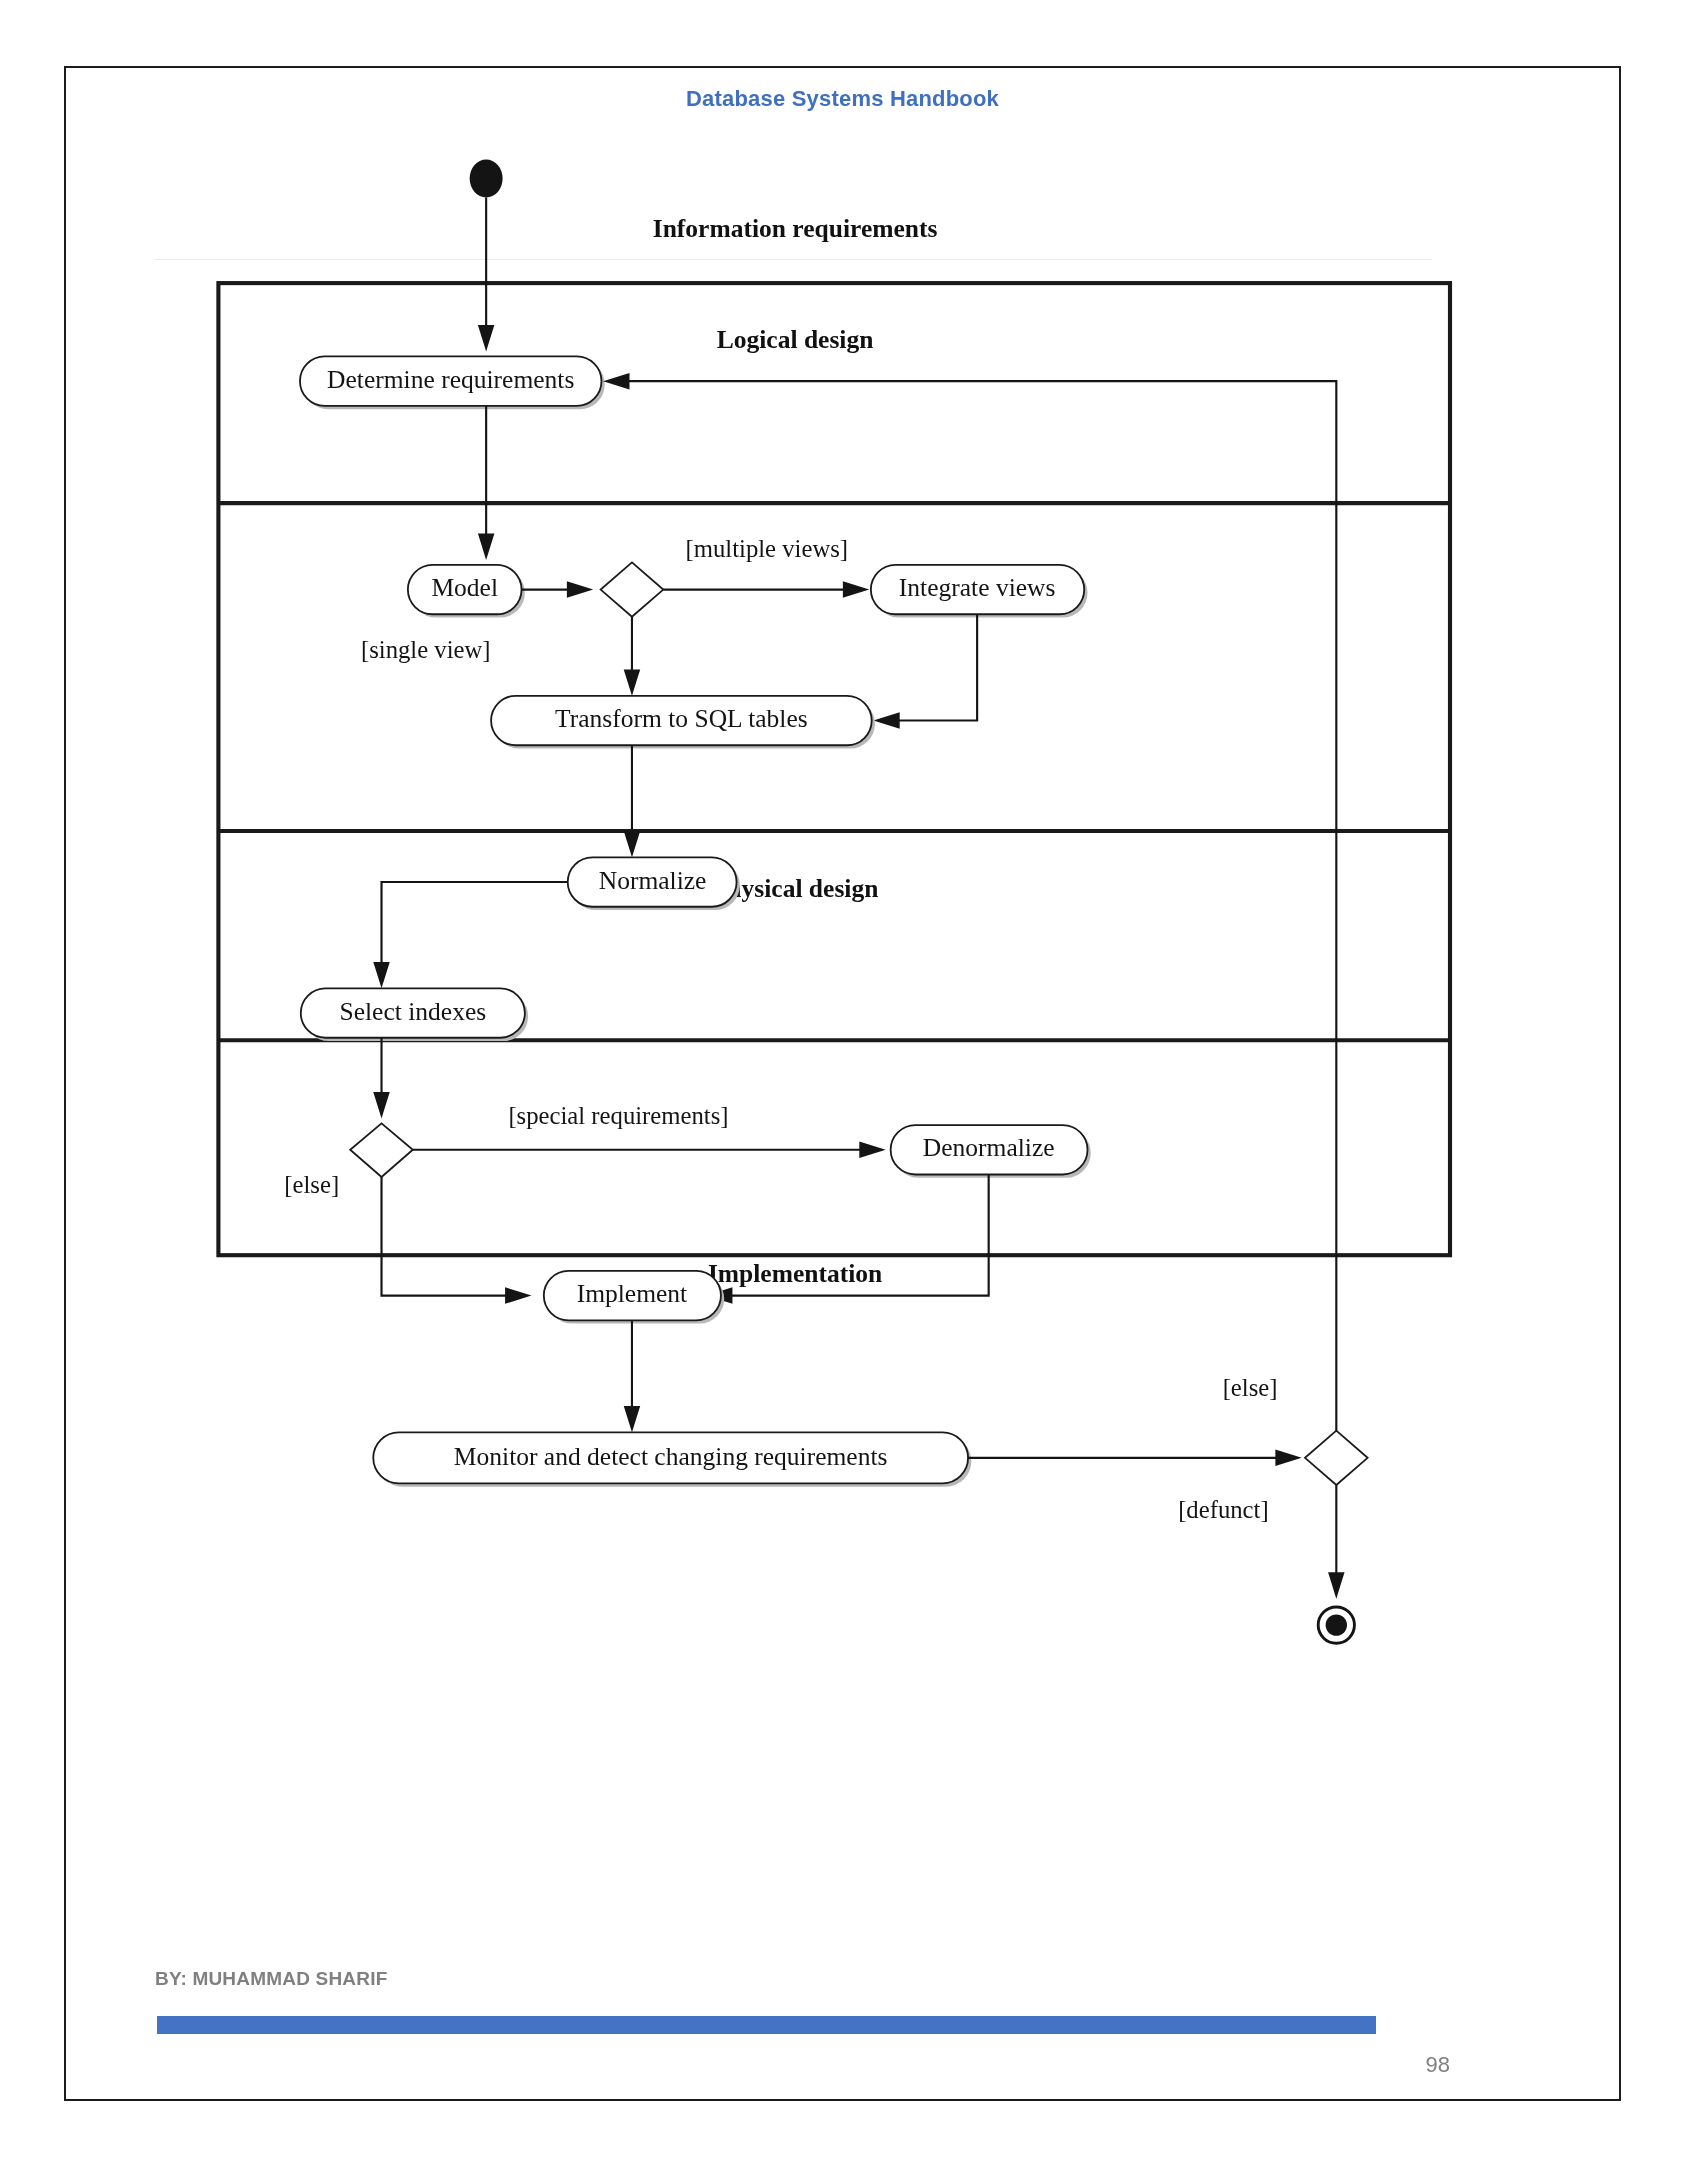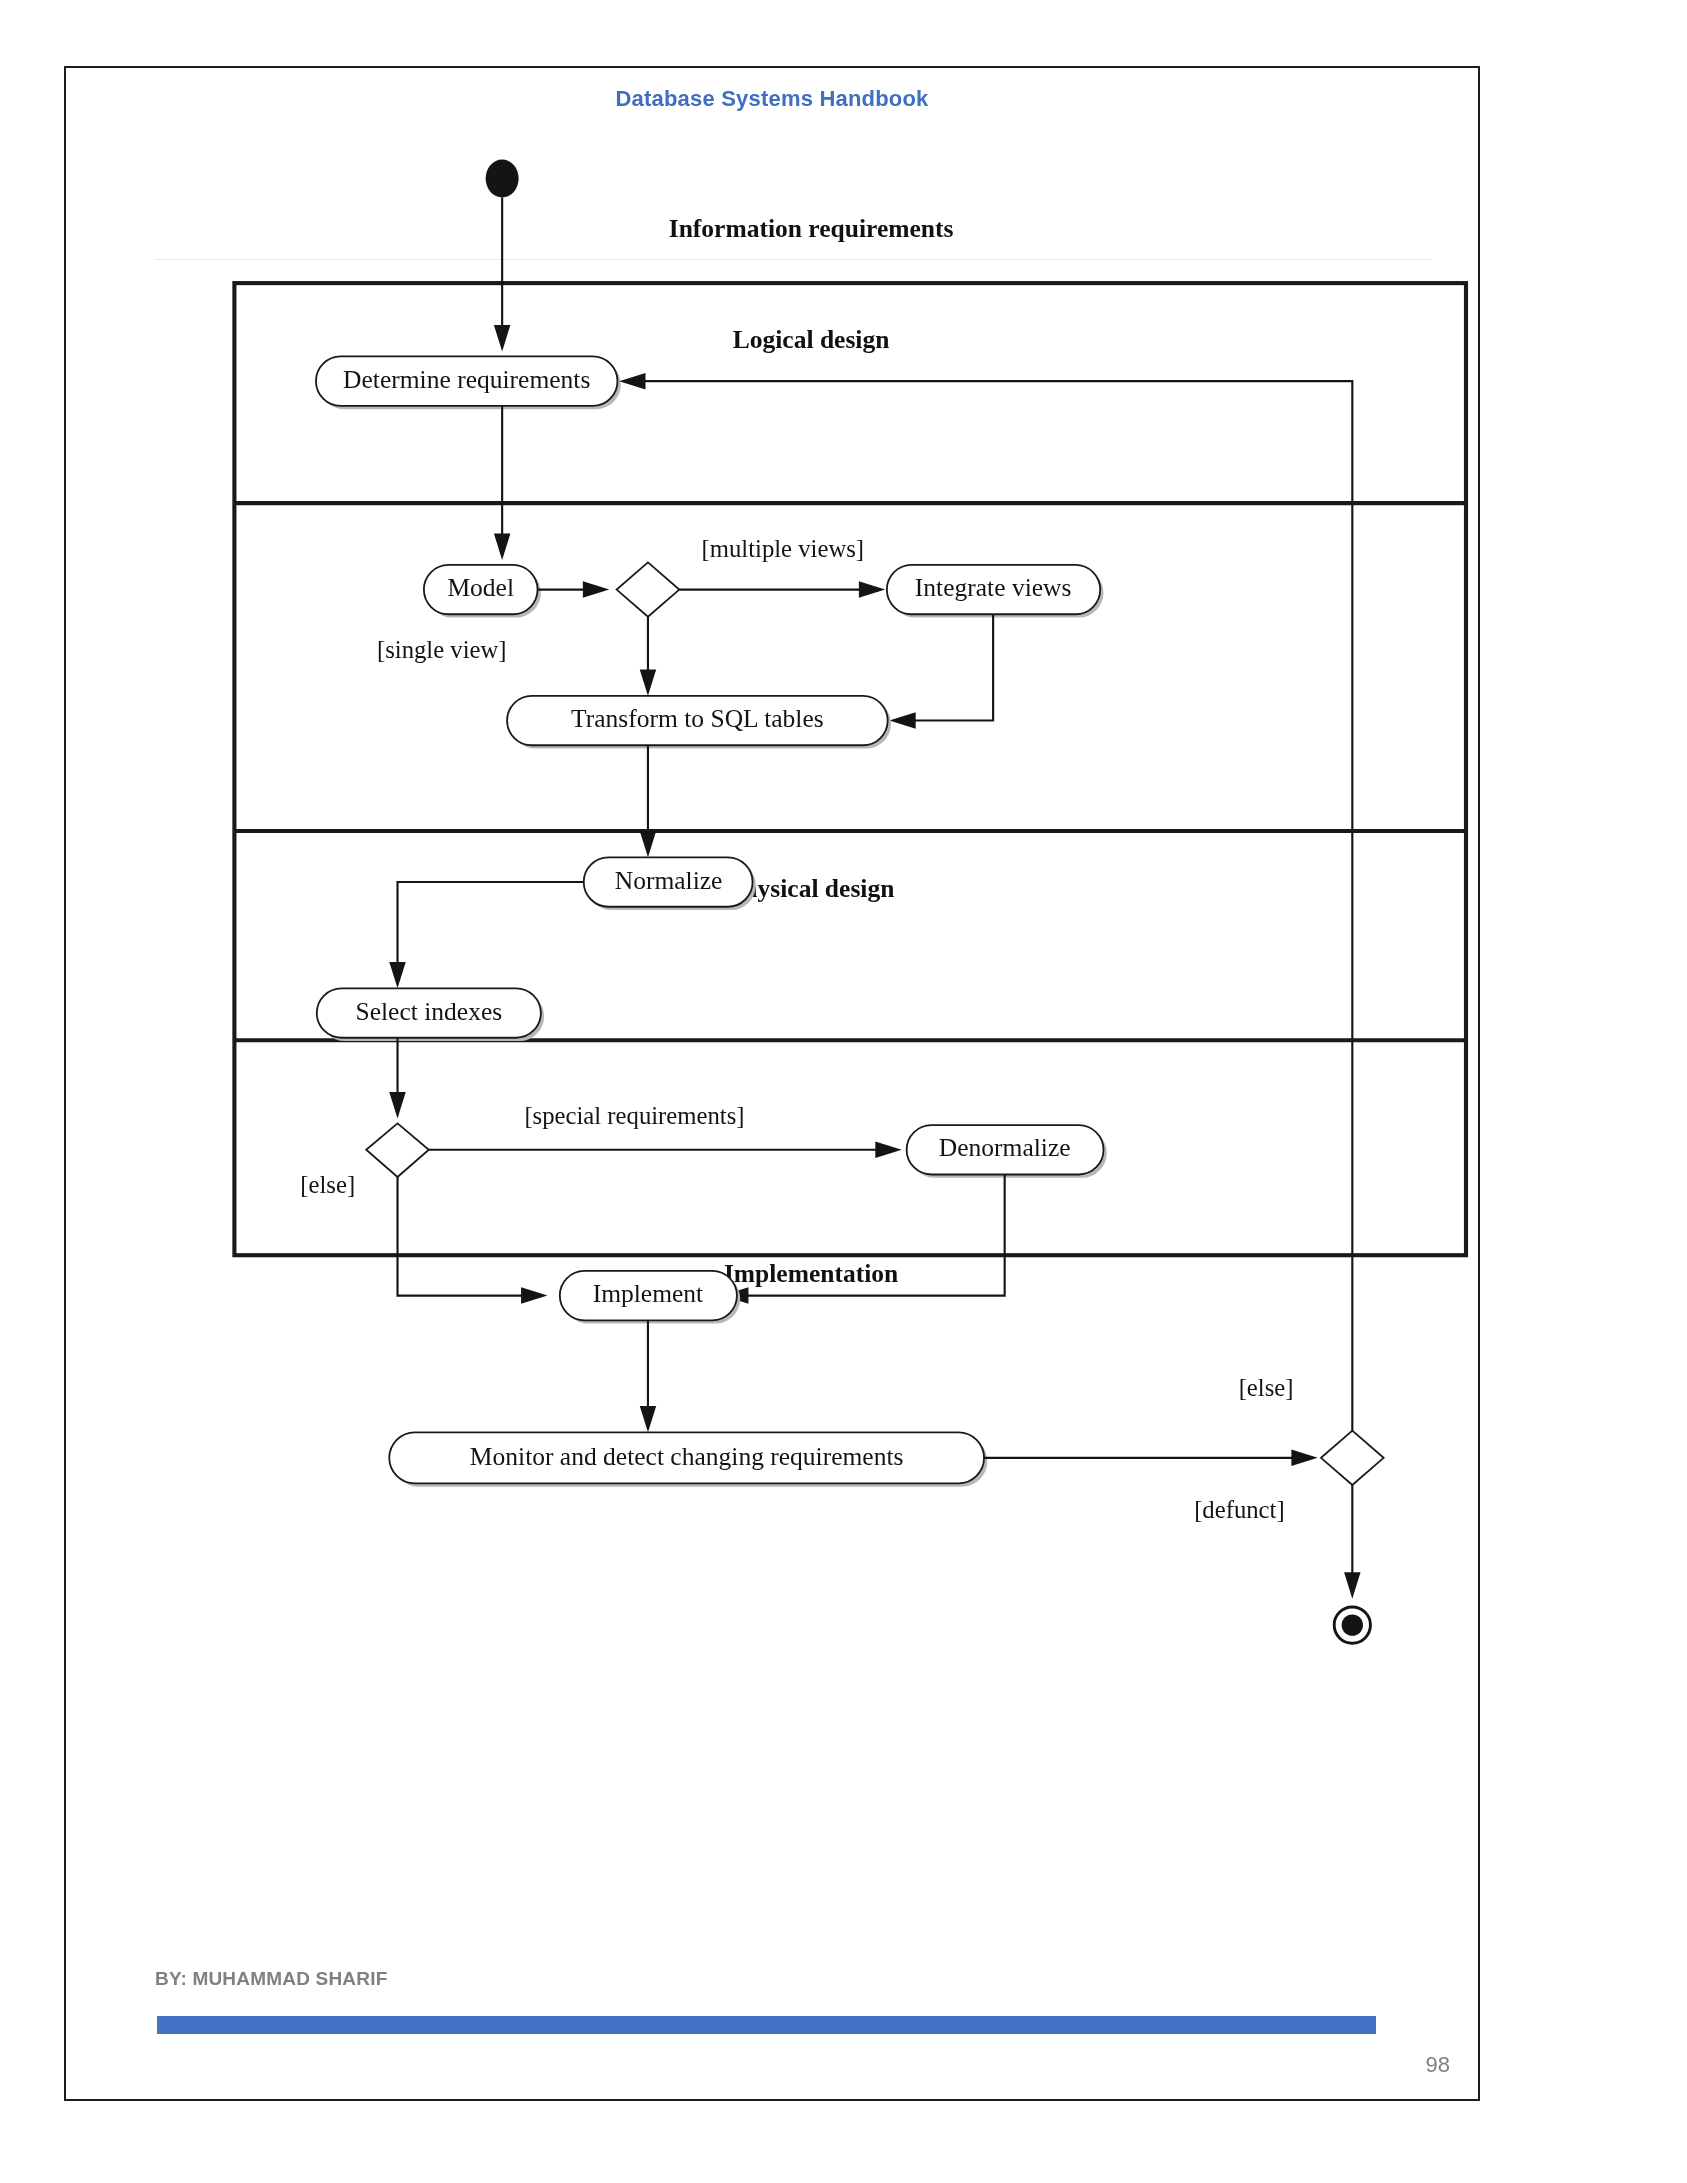--- a/index.html
+++ b/index.html
@@ -12,21 +12,21 @@
     height: 2183px;
     font-family: "Liberation Sans", sans-serif;
     position: relative;
     overflow: hidden;
   }
 
   #page-frame {
     position: absolute;
     left: 64px;
     top: 66px;
-    width: 1416px;
+    width: 1557px;
     height: 2035px;
     border: 2.5px solid #1c1c1c;
     background: #ffffff;
     box-sizing: border-box;
   }
 
   #doc-title {
     position: absolute;
     left: 0;
     top: 18px;
@@ -43,21 +43,21 @@
     position: absolute;
     left: 89px;
     top: 191px;
     width: 1277px;
     height: 0.8px;
     background: #ececec;
   }
 
   #diagram-host {
     position: absolute;
-    left: 16px;
+    left: 0;
     top: 0;
     width: 1557px;
     height: 2035px;
   }
 
   #footer-bar {
     position: absolute;
     left: 91px;
     top: 1948px;
     width: 1219px;

